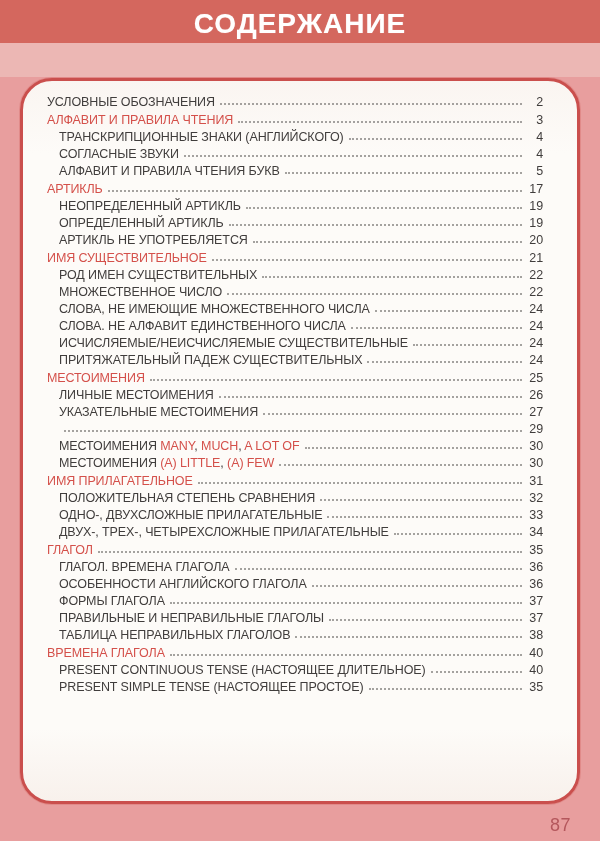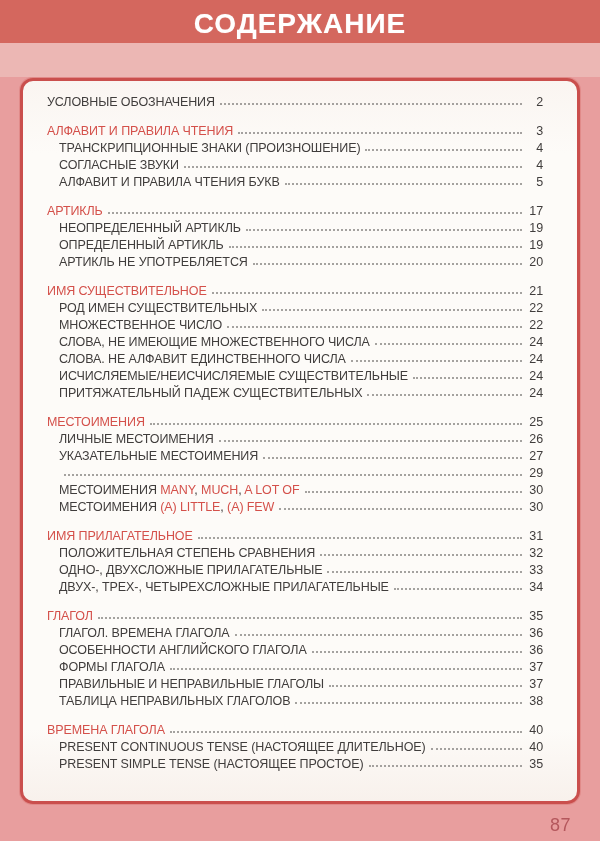--- a/index.html
+++ b/index.html
@@ -33,26 +33,26 @@
   }
   .strip{
     position:absolute;top:43px;left:0;right:0;height:34px;
     background:var(--strip-background);
   }
   .panel{
     position:absolute;left:20px;right:20px;top:78px;bottom:37px;
     box-sizing:border-box;
     background:linear-gradient(180deg,#faf5f1 0%,var(--panel-background) 10%,var(--panel-background) 90%,#f8f1ec 100%);
     border:3px solid var(--panel-border);
-    border-radius:13px;
+    border-radius:32px;
     padding:11px 34px 0 24px;
     box-shadow:0 0 0 1px rgba(202,79,77,.25);
   }
   .toc{display:block;}
-  .section + .section{margin-top:12px;}
+  .section + .section{margin-top:1px;}
   .row{
     display:flex;align-items:flex-end;height:17px;
     font-size:12.5px;letter-spacing:-0.1px;
     color:var(--entry-text);white-space:nowrap;
   }
   .row.sub{padding-left:12px;}
   .label{flex:0 0 auto;}
   .label .accent{color:var(--accent-text);}
   .leader{
     flex:1 1 auto;min-width:10px;align-self:flex-end;
@@ -82,21 +82,21 @@
           <span class="pnum">2</span>
         </div>
       </section>
       <section class="section">
         <div class="row">
           <span class="label"><span class="accent">АЛФАВИТ И ПРАВИЛА ЧТЕНИЯ</span></span>
           <span class="leader"></span>
           <span class="pnum">3</span>
         </div>
         <div class="row sub">
-          <span class="label"><span>ТРАНСКРИПЦИОННЫЕ ЗНАКИ (ПРОИЗНОШЕНИЕ)</span></span>
+          <span class="label"><span>ТРАНСКРИПЦИОННЫЕ ЗНАКИ (АНГЛИЙСКОГО)</span></span>
           <span class="leader"></span>
           <span class="pnum">4</span>
         </div>
         <div class="row sub">
           <span class="label"><span>СОГЛАСНЫЕ ЗВУКИ</span></span>
           <span class="leader"></span>
           <span class="pnum">4</span>
         </div>
         <div class="row sub">
           <span class="label"><span>АЛФАВИТ И ПРАВИЛА ЧТЕНИЯ БУКВ</span></span>

